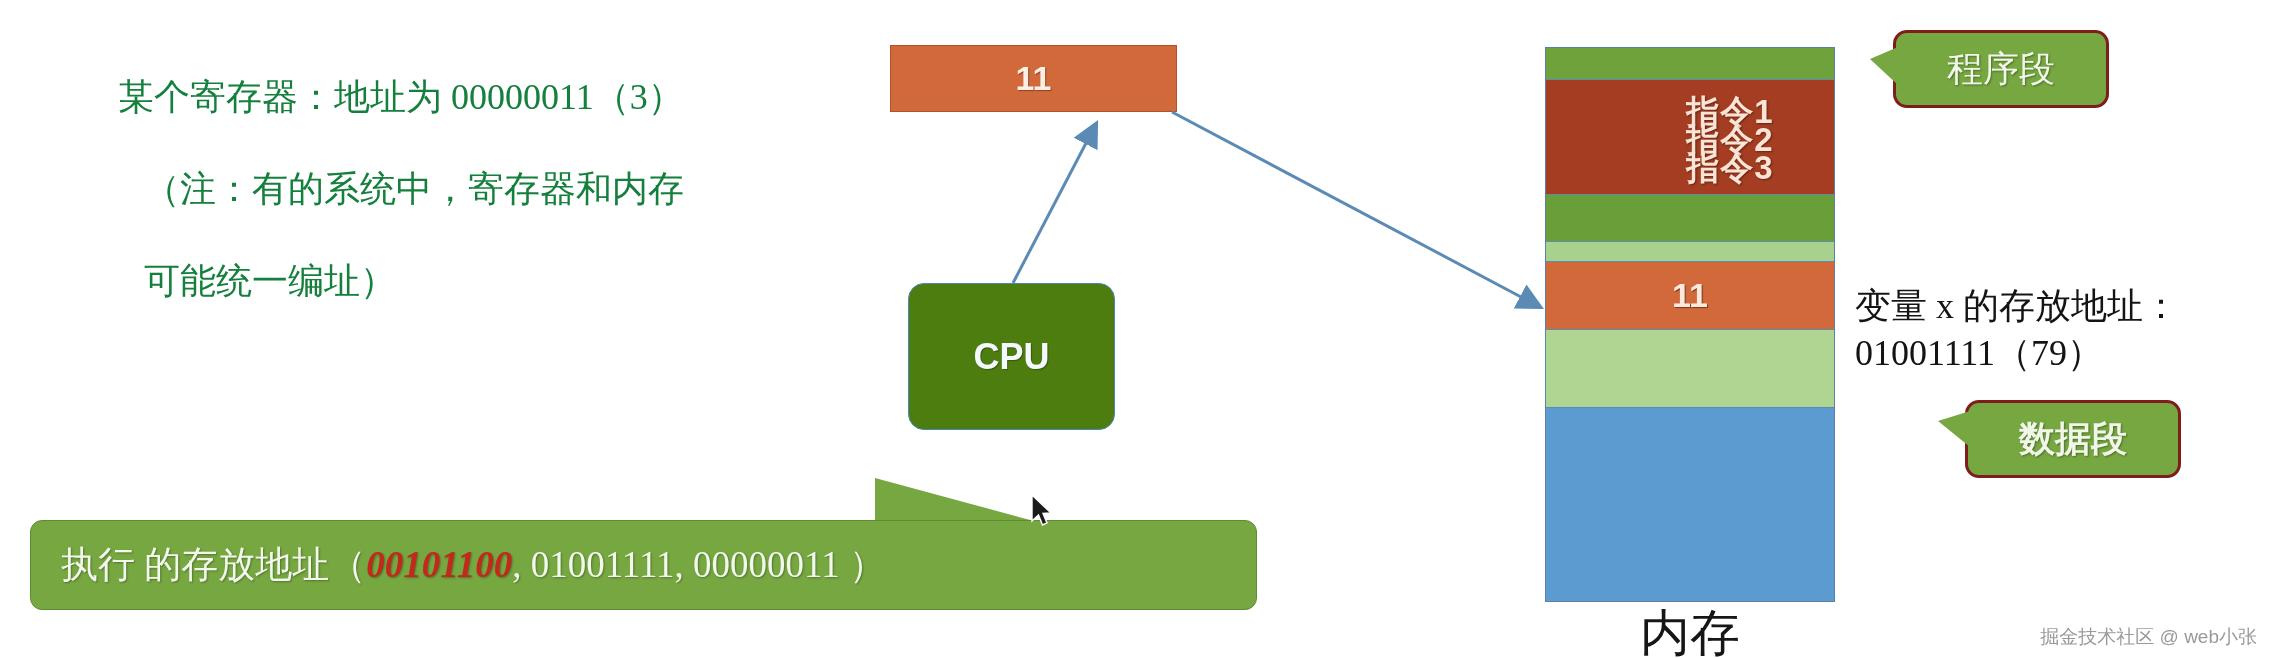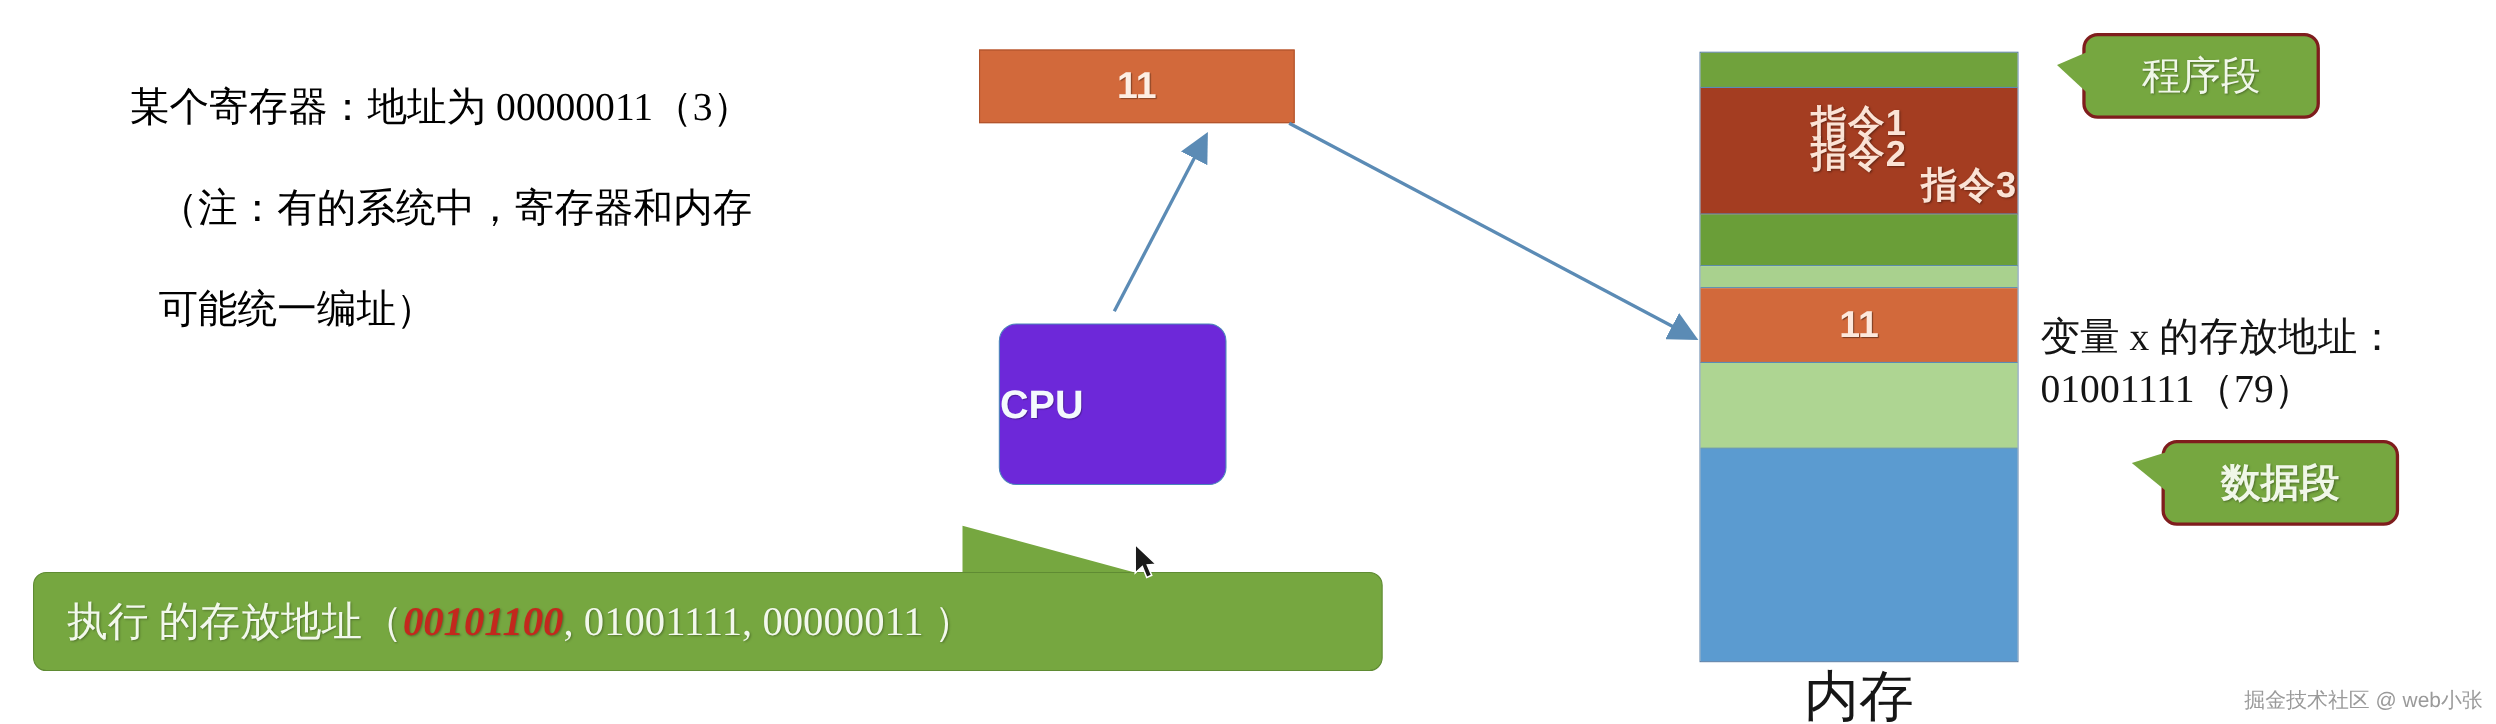--- a/index.html
+++ b/index.html
@@ -2,36 +2,36 @@
 <html><head>
 <meta charset="utf-8">
 <style>
   html,body{margin:0;padding:0;background:#ffffff;}
   body{font-family:"Liberation Serif","DejaVu Serif",serif;}
   #stage{position:relative;width:2269px;height:658px;background:#fff;overflow:hidden;}
 
   .abs{position:absolute;}
 
   
-  #note{left:118px;top:28px;width:760px;font-size:36px;line-height:1.28;color:#000000;
+  #note{left:118px;top:28px;width:760px;font-size:36px;line-height:1.28;color:#15803d;
         font-family:"Liberation Serif","DejaVu Serif",serif;white-space:pre-line;}
   #note .ln{display:block;}
   #note .ln2,#note .ln3{text-indent:26px;}
 
   
   #reg-box{left:890px;top:45px;width:285px;height:65px;background:#d2693b;
            border:1px solid #b0532c;display:flex;align-items:center;justify-content:center;}
   #reg-box .val{color:#fdeee4;font-size:34px;font-weight:700;
                 font-family:"Liberation Sans","DejaVu Sans",sans-serif;
                 text-shadow:1px 1px 1px rgba(0,0,0,.35);}
 
   
-  #cpu-box{left:908px;top:283px;width:205px;height:145px;background:#6d28d9;
+  #cpu-box{left:908px;top:283px;width:205px;height:145px;background:#4d7c0f;
            border:1px solid #4a86ba;border-radius:16px;
-           display:flex;align-items:center;margin-top:11px;}
+           display:flex;align-items:center;justify-content:center;}
   #cpu-box .val{color:#f4f9fd;font-size:36px;font-weight:700;
                 font-family:"Liberation Sans","DejaVu Sans",sans-serif;
                 text-shadow:1px 1px 1px rgba(0,0,0,.3);}
 
   
   #arrows{left:0;top:0;width:2269px;height:658px;pointer-events:none;}
 
   
   #mem{left:1545px;top:47px;width:290px;height:555px;border:1px solid #5b7fa6;box-sizing:border-box;}
   #mem .band{width:100%;box-sizing:border-box;position:relative;}
@@ -113,24 +113,24 @@
     </defs>
 
     <line x1="1013" y1="283" x2="1096" y2="124" stroke="#5b8bb5" stroke-width="3" marker-end="url(#ah)"></line>
 
     <line x1="1172" y1="112" x2="1540" y2="307" stroke="#5b8bb5" stroke-width="3" marker-end="url(#ah)"></line>
   </svg>
 
   <div class="abs" id="mem">
     <div class="band" style="height:32px;background:#70a23c;border-bottom:1px solid #5b8bb5;"></div>
 
-    <div class="band" id="code-band" style="height:115px;background:#a43d21;border-bottom:1px solid #5b8bb5;">
+    <div class="band" id="code-band" style="height:115px;background:#a43d21;border-bottom:1px solid #5b8bb5;padding-left:40px;">
       <span class="instr" style="top:10px;">指令1</span>
       <span class="instr" style="top:38px;">指令2</span>
-      <span class="instr" style="top:66px;text-align:right;">指令3</span>
+      <span class="instr" style="top:66px;">指令3</span>
     </div>
 
     <div class="band" style="height:47px;background:#6a9e38;border-bottom:1px solid #5b8bb5;"></div>
 
     <div class="band" style="height:20px;background:#a9d18e;border-bottom:1px solid #5b8bb5;"></div>
 
     <div class="band" style="height:68px;background:#d2693b;border-bottom:1px solid #5b8bb5;">
       <span class="lbl" style="top:14px;font-size:34px;">11</span>
     </div>
 

